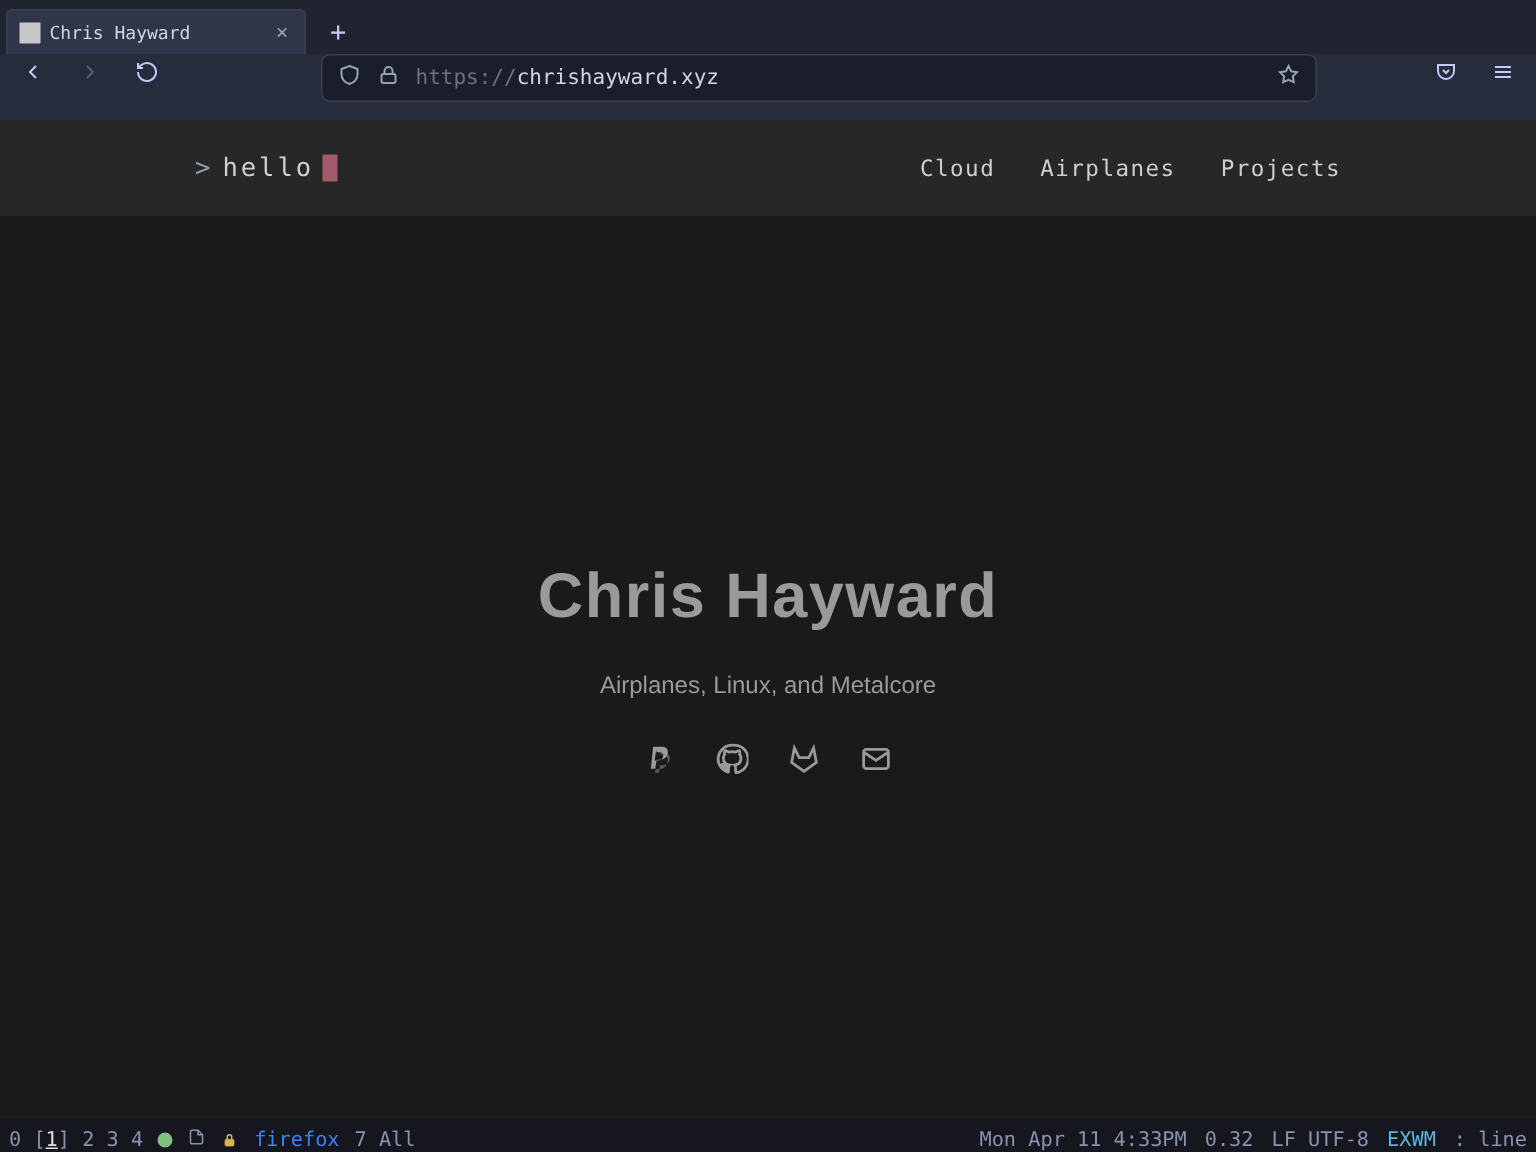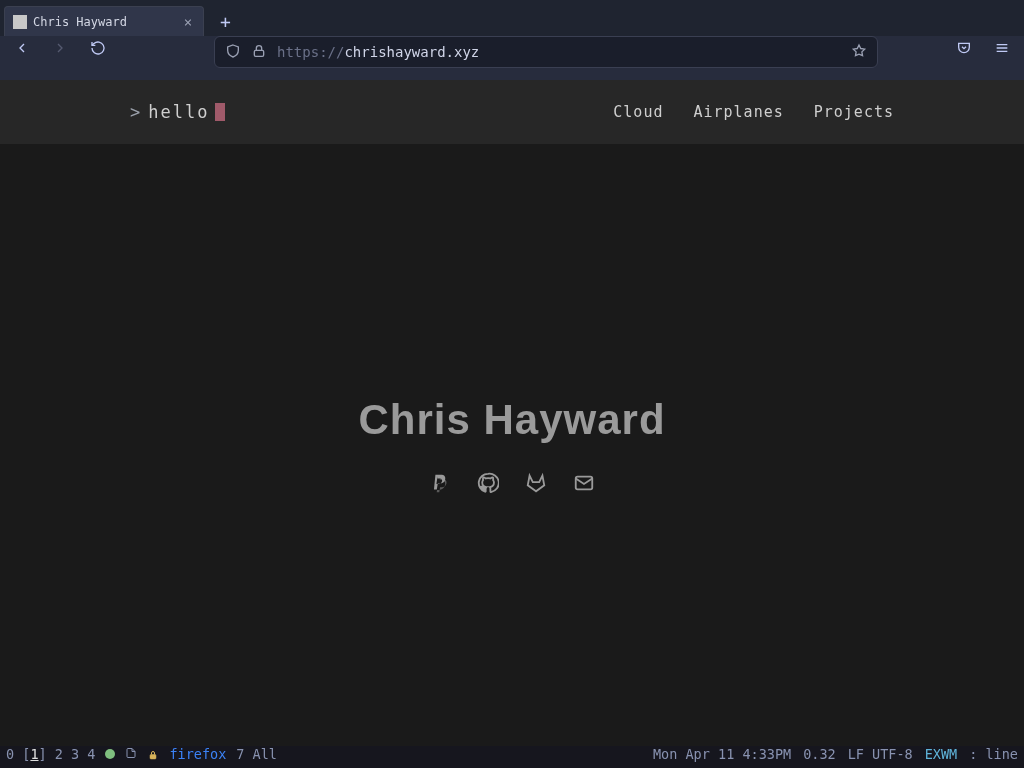--- a/index.html
+++ b/index.html
@@ -55,21 +55,21 @@
   .hero { flex: 1; display: flex; flex-direction: column; align-items: center; justify-content: center; gap: 28px; }
   .hero h1 { font-size: 42px; font-weight: 700; color: #9a9a9a; letter-spacing: 1px; font-family: "Helvetica Neue", Arial, sans-serif; }
   .hero .tag { color: #9a9a9a; font-size: 16px; font-family: "Helvetica Neue", Arial, sans-serif; }
   .hero .socials { display: flex; gap: 26px; color: #9a9a9a; }
   .hero .socials .ic { width: 22px; height: 22px; display: flex; align-items: center; justify-content: center; }
   .hero .socials svg { width: 22px; height: 22px; }
 
   
   .modeline {
     height: 22px; background: #16161e; color: #8892b0;
-    display: flex; align-items: flex-start; font-size: 13.5px; padding: 0 6px;
+    display: flex; align-items: flex-end; font-size: 13.5px; padding: 0 6px;
     gap: 10px; white-space: nowrap; font-family: "DejaVu Sans Mono", monospace;
     justify-content: space-between;
   }
   .ml-left { display:flex; align-items:center; gap:10px; }
   .ml-right { display:flex; align-items:center; gap:12px; }
   .ml-ws .cur { color: #e0e0e0; text-decoration: underline; }
   .ml-dot { width:10px; height:10px; border-radius:50%; background:#7fbf7f; display:inline-block; }
   .ml-lock svg { width:12px; height:12px; vertical-align:middle; }
   .ml-buf { color:#3b82f6; }
   .ml-exwm { color:#5fb3d9; }
@@ -151,20 +151,21 @@
     </div>
     <div class="site-nav">
       <a>Cloud</a>
       <a>Airplanes</a>
       <a>Projects</a>
     </div>
   </div>
 
   <div class="hero">
     <h1>Chris Hayward</h1>
+    <div class="tag">Airplanes, Linux, and Metalcore</div>
     <div class="socials">
       <span class="ic">
         <svg viewBox="0 0 24 24" fill="currentColor">
             <path d="M7 3h6.2c3 0 5 1.6 4.5 4.8-.5 3.3-3 4.7-6 4.7H9.6L8.5 19H5.4L7 3zm2.3 2L8.1 13h2.2c2 0 3.6-.9 4-3.2.3-2-.8-2.8-2.7-2.8H9.3z"></path>
             <path d="M11 8h4.2c2.6 0 4.3 1.4 3.9 4.2-.4 3-2.7 4.3-5.3 4.3h-1.7L11.2 22H8.4l.4-2.5h1.8c3.7 0 6.4-1.9 7-5.6.5-3.3-1.5-5.1-4.7-5.1L11 8z" opacity=".5"></path>
           </svg>
       </span>
       <span class="ic">
         <svg viewBox="0 0 24 24" fill="none" stroke="currentColor" stroke-width="2">
             <path d="M12 2a10 10 0 0 0-3.2 19.5c.5.1.7-.2.7-.5v-1.8c-2.8.6-3.4-1.3-3.4-1.3-.5-1.1-1.1-1.4-1.1-1.4-.9-.6.1-.6.1-.6 1 .1 1.5 1 1.5 1 .9 1.6 2.4 1.1 3 .9.1-.7.4-1.1.7-1.4-2.2-.3-4.6-1.1-4.6-5 0-1.1.4-2 1-2.7-.1-.3-.4-1.3.1-2.7 0 0 .8-.3 2.8 1a9.5 9.5 0 0 1 5 0c2-1.3 2.8-1 2.8-1 .5 1.4.2 2.4.1 2.7.6.7 1 1.6 1 2.7 0 3.9-2.4 4.7-4.6 5 .4.3.7 1 .7 2v3c0 .3.2.6.7.5A10 10 0 0 0 12 2z"></path>

